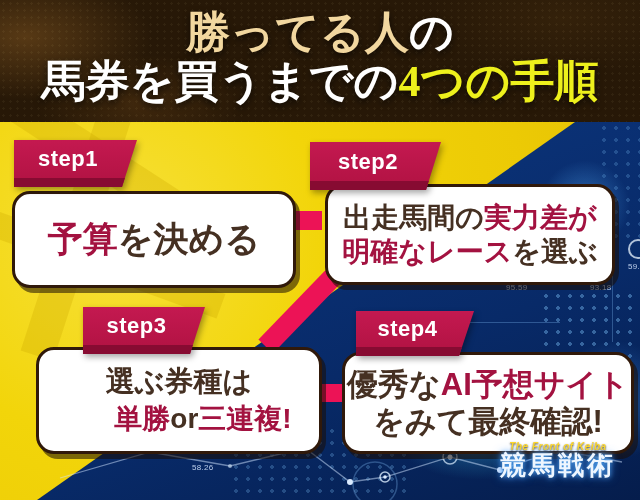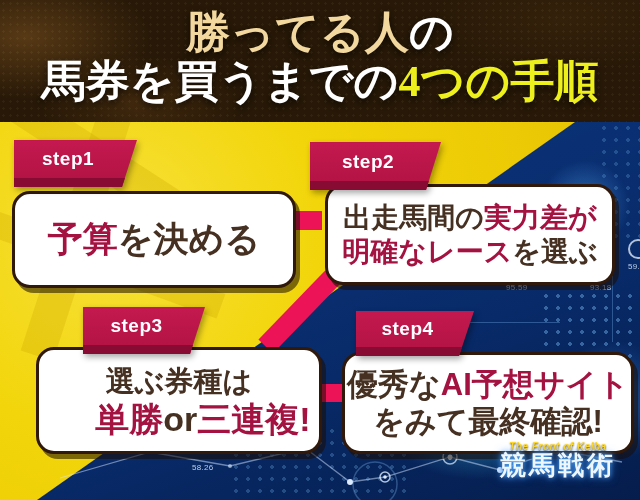--- a/index.html
+++ b/index.html
@@ -55,21 +55,21 @@
   .seg-red{color:#a31240;}
   .seg-dark{color:#453022;}
   
   .banner{position:absolute;z-index:4;filter:drop-shadow(2px 3px 3px rgba(0,0,0,.35));}
   .banner-bg{position:absolute;inset:0;
     clip-path:polygon(0 0,100% 0,calc(100% - 15px) 100%,0 100%);
     background:linear-gradient(180deg,#c41950 0%,#b01242 100%);}
   .banner-bg::after{content:"";position:absolute;left:0;right:0;bottom:0;height:9px;background:#870b32;}
   .banner-label{position:absolute;left:0;right:15px;top:0;bottom:9px;
     display:flex;align-items:center;justify-content:center;
-    color:#fff;font-size:19px;font-weight:700;letter-spacing:.5px;}
+    color:#fff;font-size:22px;font-weight:700;letter-spacing:.5px;}
   
   .logo{position:absolute;left:480px;top:441px;width:156px;text-align:center;z-index:5;}
   .logo-tagline{font-size:10px;font-style:italic;font-weight:700;color:#ffd829;
     text-shadow:0 1px 2px rgba(0,0,0,.8);letter-spacing:.5px;}
   .logo-name{font-family:Liberation Mono, monospace;font-size:26px;font-weight:700;
     color:#eef6ff;letter-spacing:3px;line-height:30px;
     text-shadow:0 0 5px rgba(90,180,255,.95),0 0 10px rgba(60,140,255,.8),0 1px 2px rgba(0,20,60,.9);}
 </style>
 </head>
 <body>
@@ -137,21 +137,21 @@
     <div class="sline" style="font-size:28px;line-height:34px;"><span class="seg-dark">出走馬間の</span><span class="seg-red">実力差が</span></div>
     <div class="sline" style="font-size:28px;line-height:34px;"><span class="seg-red">明確なレース</span><span class="seg-dark">を選ぶ</span></div>
   </div>
   <div class="banner" style="left:310px;top:142px;width:131px;height:48px;">
     <div class="banner-bg"></div>
     <span class="banner-label">step2</span>
   </div>
 
   <div class="sbox" style="left:36px;top:347px;width:280px;height:101px;">
     <div class="sline" style="font-size:29px;line-height:36px;"><span class="seg-dark">選ぶ券種は</span></div>
-    <div class="sline" style="font-size:34px;line-height:40px;margin-left:48px;"><span class="seg-red">単勝</span><span class="seg-dark">or</span><span class="seg-red">三連複!</span></div>
+    <div class="sline" style="font-size:28px;line-height:40px;margin-left:48px;"><span class="seg-red">単勝</span><span class="seg-dark">or</span><span class="seg-red">三連複!</span></div>
   </div>
   <div class="banner" style="left:55px;top:307px;width:122px;height:47px;margin-left:28px;">
     <div class="banner-bg"></div>
     <span class="banner-label">step3</span>
   </div>
 
   <div class="sbox" style="left:342px;top:352px;width:286px;height:96px;">
     <div class="sline" style="font-size:31px;line-height:37px;"><span class="seg-dark">優秀な</span><span class="seg-red">AI予想サイト</span></div>
     <div class="sline" style="font-size:31px;line-height:37px;"><span class="seg-dark">をみて最終確認!</span></div>
   </div>

